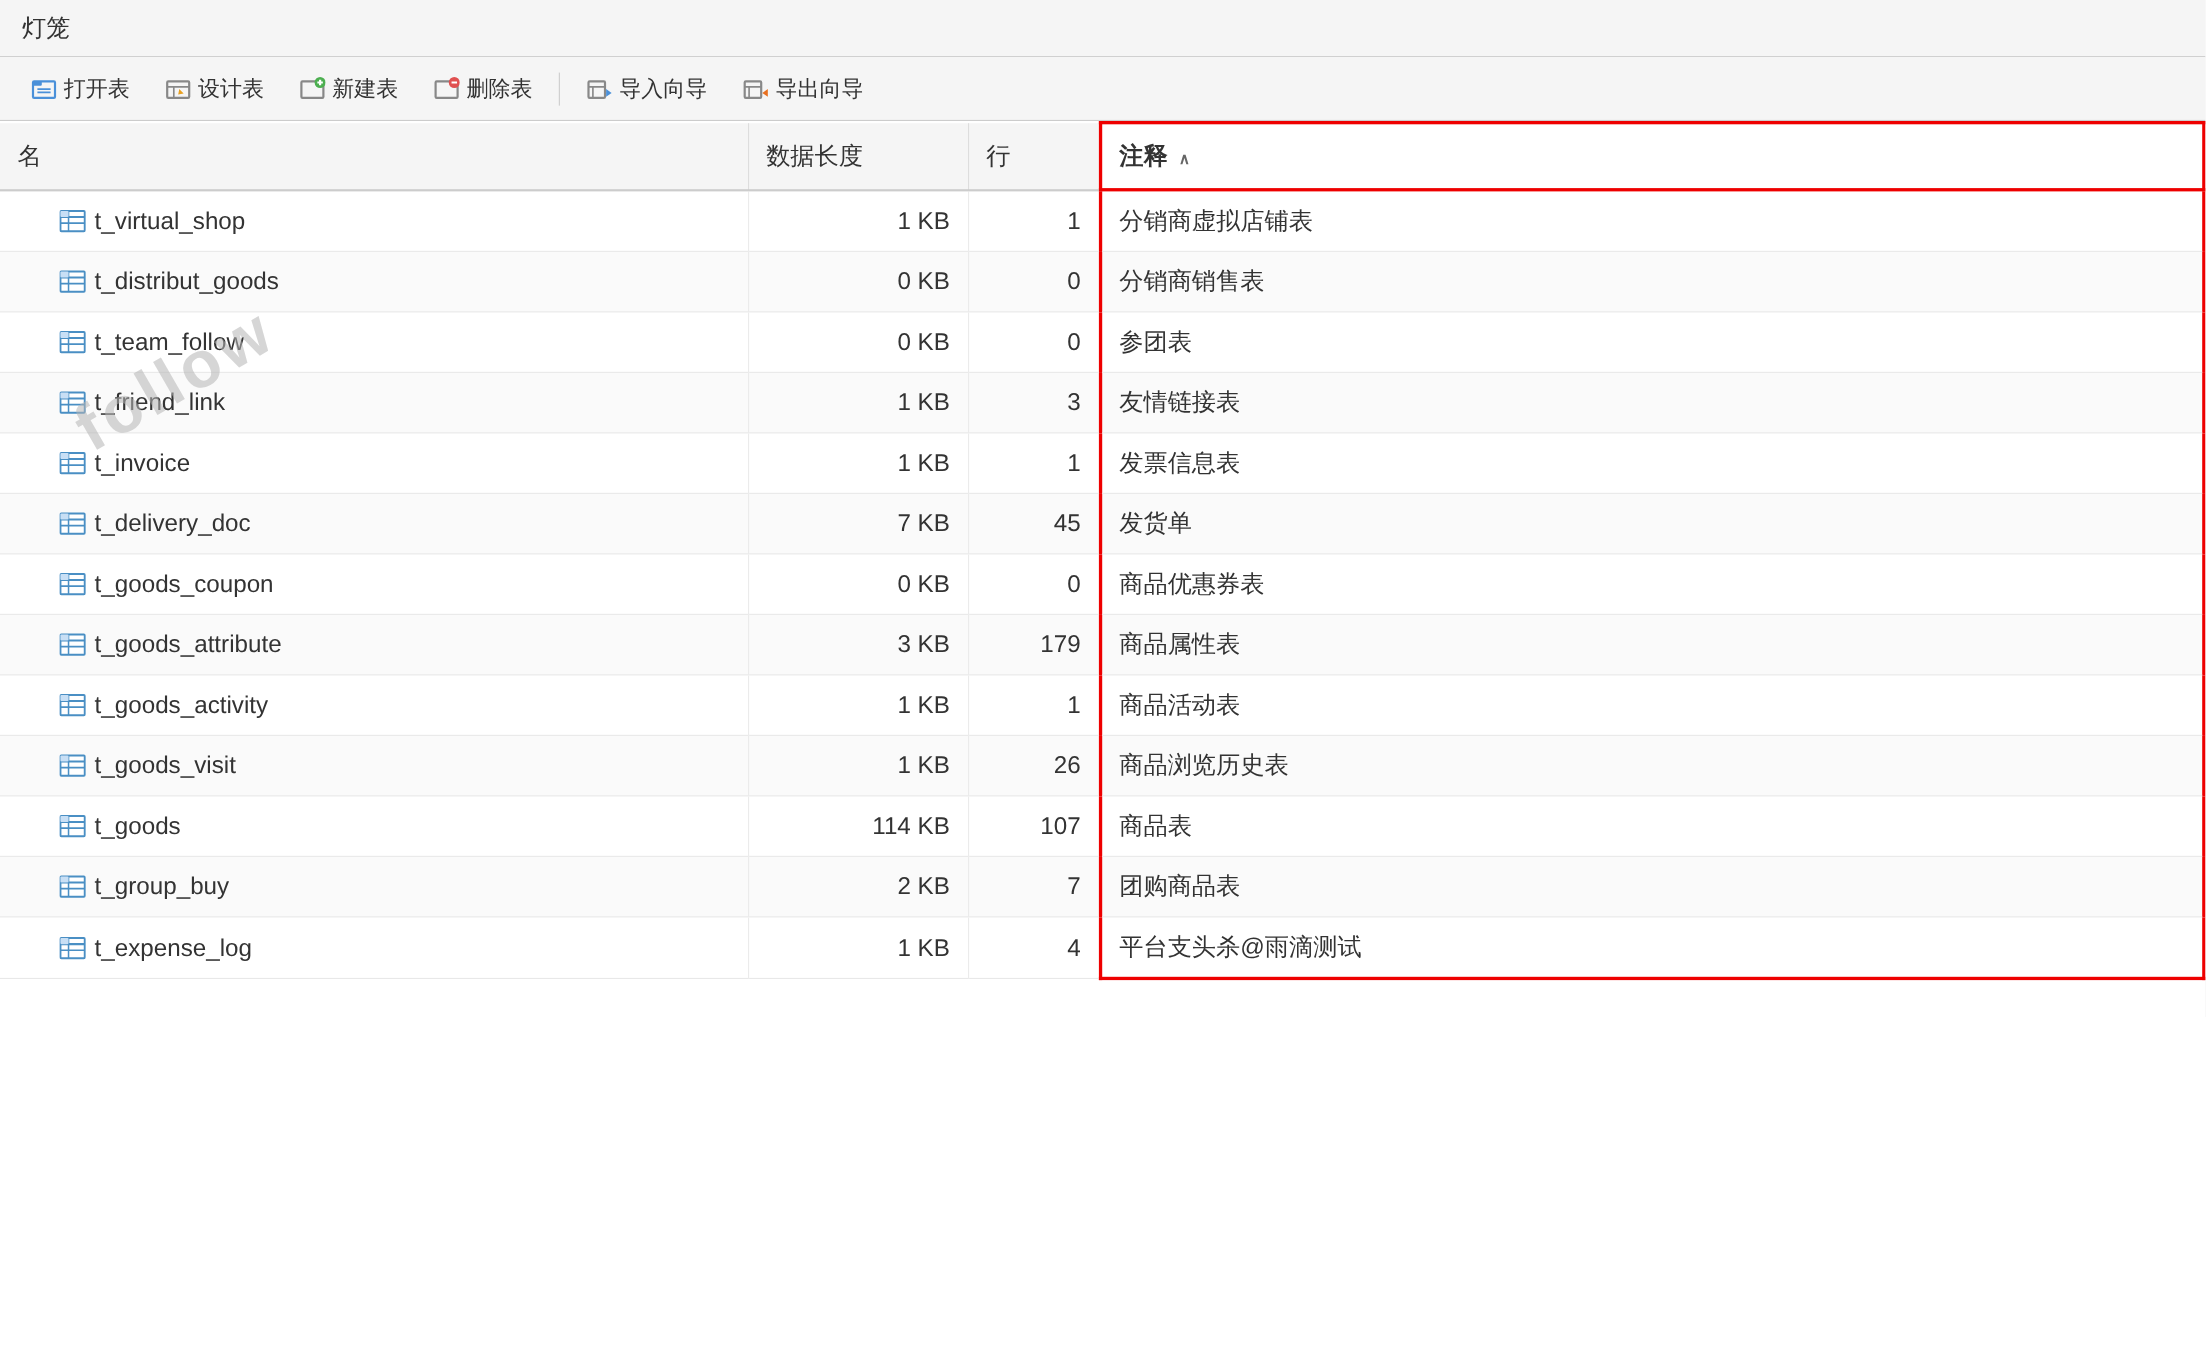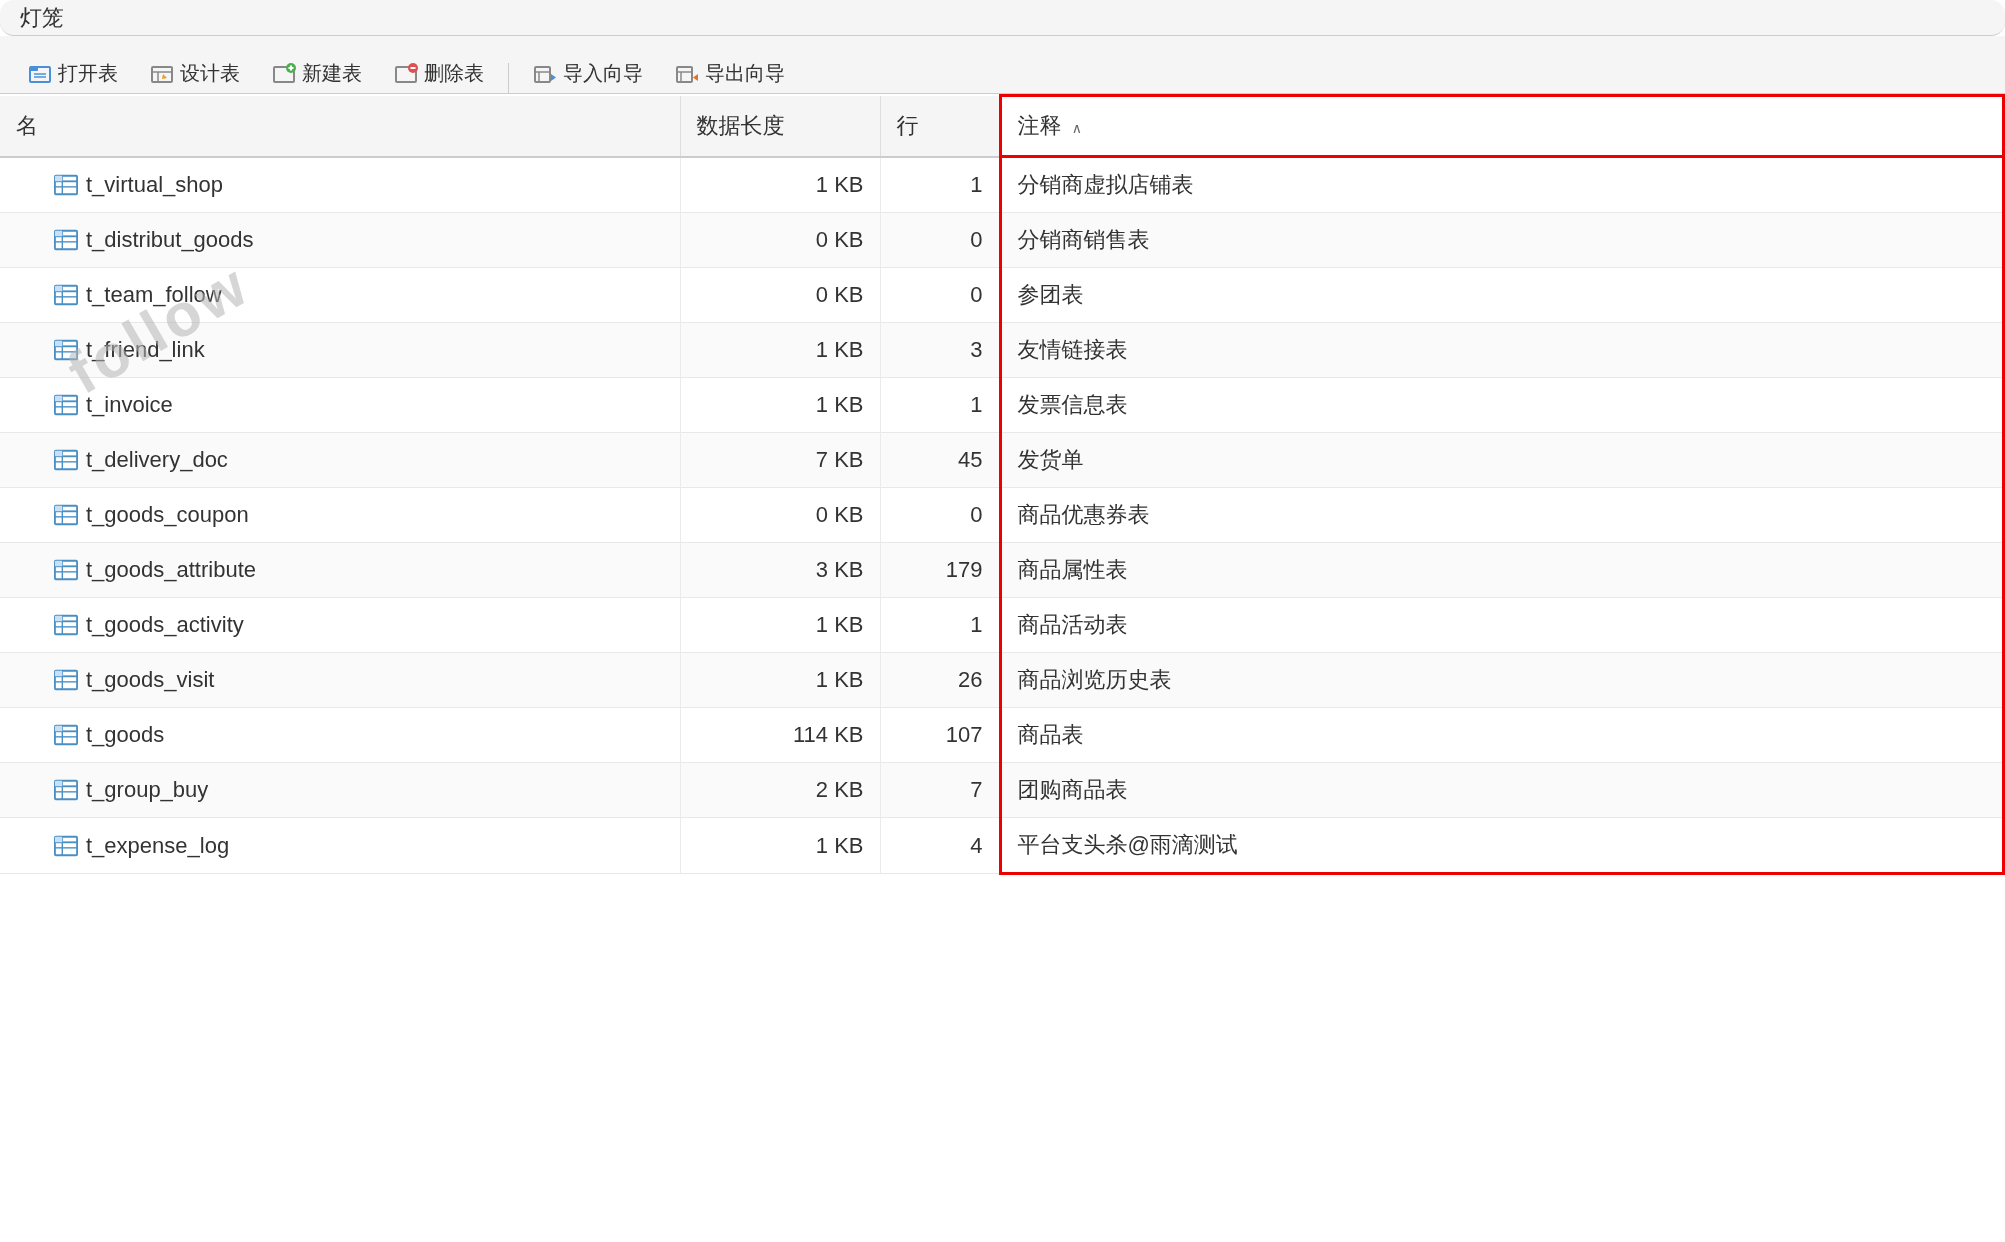--- a/index.html
+++ b/index.html
@@ -13,37 +13,36 @@
     .window {
       background: #fff;
       width: 2005px;
       min-height: 1242px;
       display: flex;
       flex-direction: column;
     }
     .title-bar {
       background: #f5f5f5;
       border-bottom: 1px solid #ccc;
-      height: 36px;
+      height: 52px;
       display: flex;
       align-items: center;
       padding: 0 20px;
-      border-radius: 14px;
     }
     .title-bar-text {
       font-size: 22px;
       color: #333;
       font-weight: normal;
     }
     .toolbar {
       background: #f5f5f5;
       border-bottom: 1px solid #ccc;
       height: 58px;
       display: flex;
-      align-items: flex-end;
+      align-items: center;
       padding: 0 16px;
       gap: 8px;
     }
     .toolbar-btn {
       display: flex;
       align-items: center;
       gap: 6px;
       padding: 6px 12px;
       background: transparent;
       border: none;
@@ -218,21 +217,21 @@
   <div class="content" style="position:relative;">
 
     <div class="watermark">follow</div>
 
     <table>
       <thead>
         <tr>
           <th class="col-name">名</th>
           <th class="right" style="width:200px;">数据长度</th>
           <th class="right" style="width:120px;">行</th>
-          <th style="border:3px solid #e00; background:#fff;">
+          <th style="border:3px solid #e00; background:#fff;font-weight:bold;">
             <span>注释</span>
             <span class="sort-arrow">∧</span>
           </th>
         </tr>
       </thead>
       <tbody id="table-body">
       <tr>
             <td>
     <div class="name-col-content">
       <span class="table-icon">

